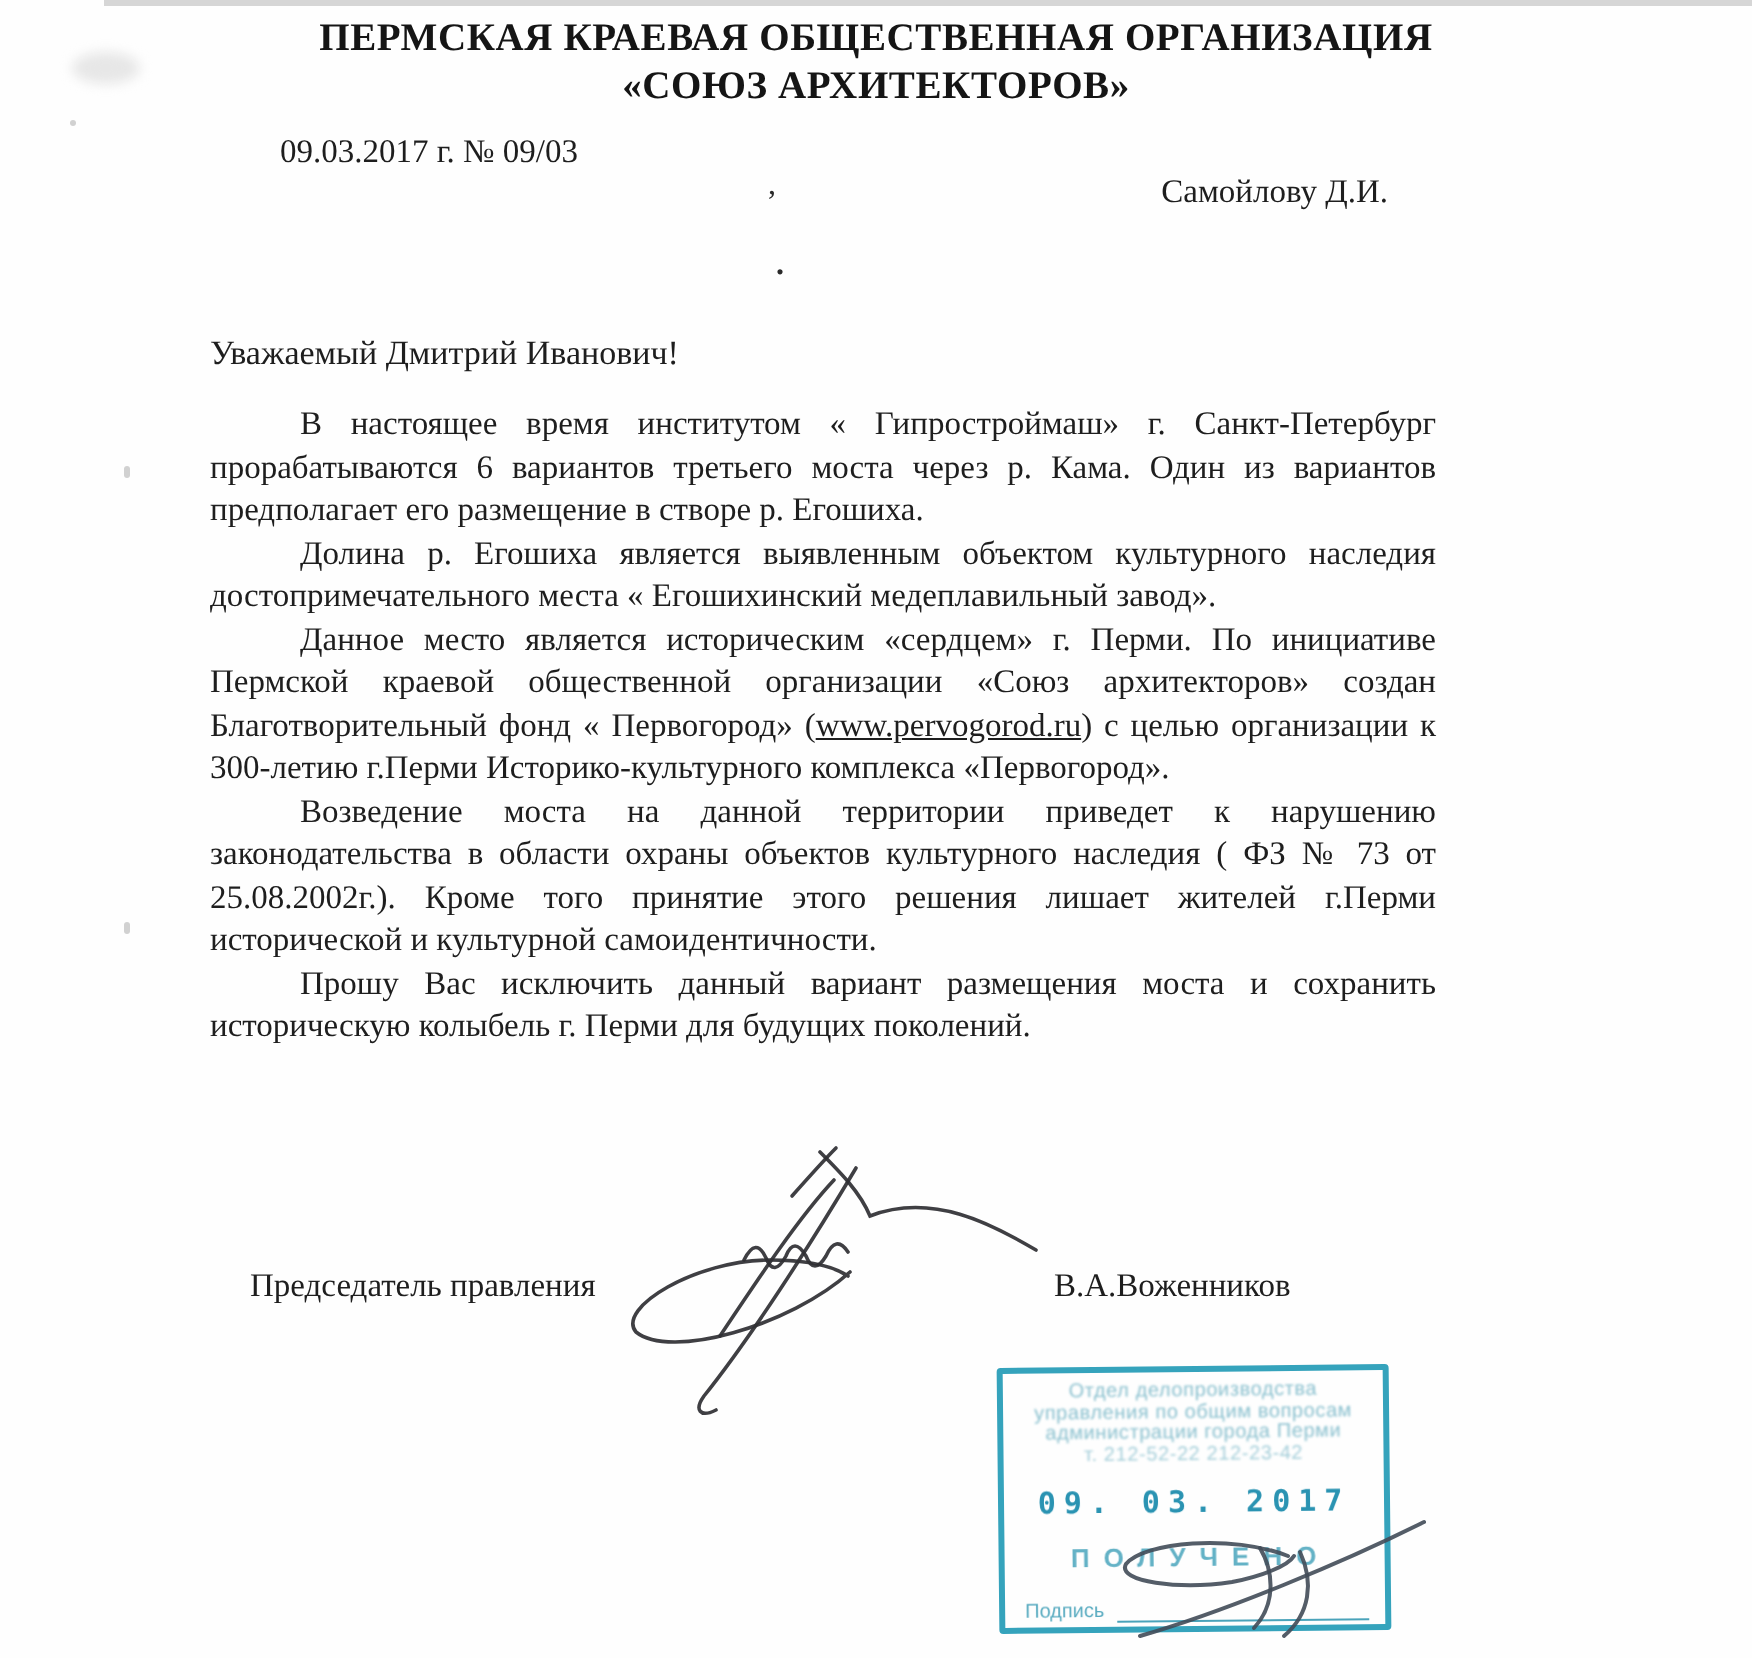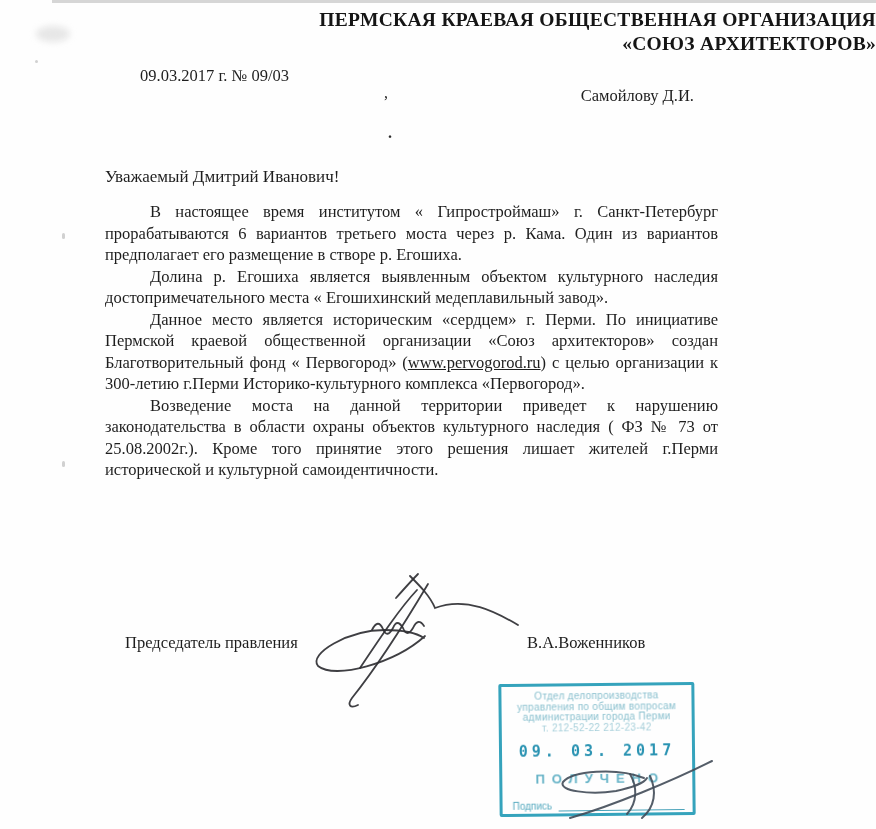--- a/index.html
+++ b/index.html
@@ -3,21 +3,21 @@
 <meta charset="utf-8">
 <style>
   html,body{margin:0;padding:0;background:#ffffff;}
   .page{
     position:relative;width:876px;height:829px;background:#fefefe;overflow:hidden;
     font-family:"Liberation Serif", serif;color:#1e1e1e;
   }
   .scan-edge-top{position:absolute;top:0;left:52px;right:0;height:3px;background:#cfcfcf;opacity:.85;}
   .smudge{position:absolute;left:36px;top:26px;width:34px;height:16px;background:#e7e7e7;border-radius:50%;filter:blur(3px);}
   .speck{position:absolute;background:#8f8f8f;border-radius:2px;opacity:.4;}
-  .letterhead{position:absolute;top:8px;left:0;width:876px;text-align:right;
+  .letterhead{position:absolute;top:8px;left:0;width:876px;text-align:center;
     font-weight:bold;font-size:19.5px;line-height:24px;letter-spacing:.3px;color:#151515;}
   .refline{position:absolute;top:66px;left:140px;font-size:16.5px;}
   .addressee{position:absolute;top:85px;left:470px;width:228px;text-align:right;font-size:16.5px;line-height:22px;}
   .addressee .addr2{padding-right:4px;}
   .artifact{position:absolute;font-size:16px;color:#2a2a2a;}
   .salutation{position:absolute;top:167px;left:105px;width:613px;font-size:17px;}
   .bodytext{position:absolute;top:201px;left:105px;width:613px;
     font-size:16.5px;line-height:21.5px;text-align:justify;}
   .bodytext p{margin:0;text-indent:45px;}
   .bodytext .weblink{text-decoration:underline;}
@@ -69,20 +69,21 @@
   <div class="artifact" style="left:384px;top:84px;">,</div>
   <div class="artifact" style="left:388px;top:124px;font-weight:bold;">.</div>
 
   <div class="salutation">Уважаемый Дмитрий Иванович!</div>
 
   <div class="bodytext">
     <p>В настоящее время институтом « Гипростроймаш» г. Санкт-Петербург прорабатываются 6 вариантов третьего моста через р. Кама. Один из вариантов предполагает его размещение в створе р. Егошиха.</p>
     <p>Долина р. Егошиха является выявленным объектом культурного наследия достопримечательного места « Егошихинский медеплавильный завод».</p>
     <p><span>Данное место является историческим «сердцем» г. Перми. По инициативе Пермской краевой общественной организации «Союз архитекторов» создан Благотворительный фонд « Первогород» (</span><span class="weblink">www.pervogorod.ru</span><span>) с целью организации к 300-летию г.Перми Историко-культурного комплекса «Первогород».</span></p>
     <p>Возведение моста на данной территории приведет к нарушению законодательства в области охраны объектов культурного наследия ( ФЗ № 73 от 25.08.2002г.). Кроме того принятие этого решения лишает жителей г.Перми исторической и культурной самоидентичности.</p>
+    <p>Прошу Вас исключить данный вариант размещения моста  и сохранить историческую колыбель г. Перми для будущих поколений.</p>
   </div>
 
   <span class="sig-title">Председатель правления</span>
   <span class="sig-name">В.А.Воженников</span>
 
   <svg class="signature-main" viewBox="0 0 228 150" aria-hidden="true">
     <path d="M 98 32 C 106 23, 114 14, 120 8"></path>
     <path d="M 130 18 C 108 55, 78 102, 54 132 C 49 139, 52 143, 60 139"></path>
     <path d="M 62 102 C 82 72, 102 42, 119 24"></path>
     <path d="M 127 70 C 97 97, 37 114, 20 100 C 10 88, 50 64, 87 64 C 102 64, 117 66, 126 72"></path>

